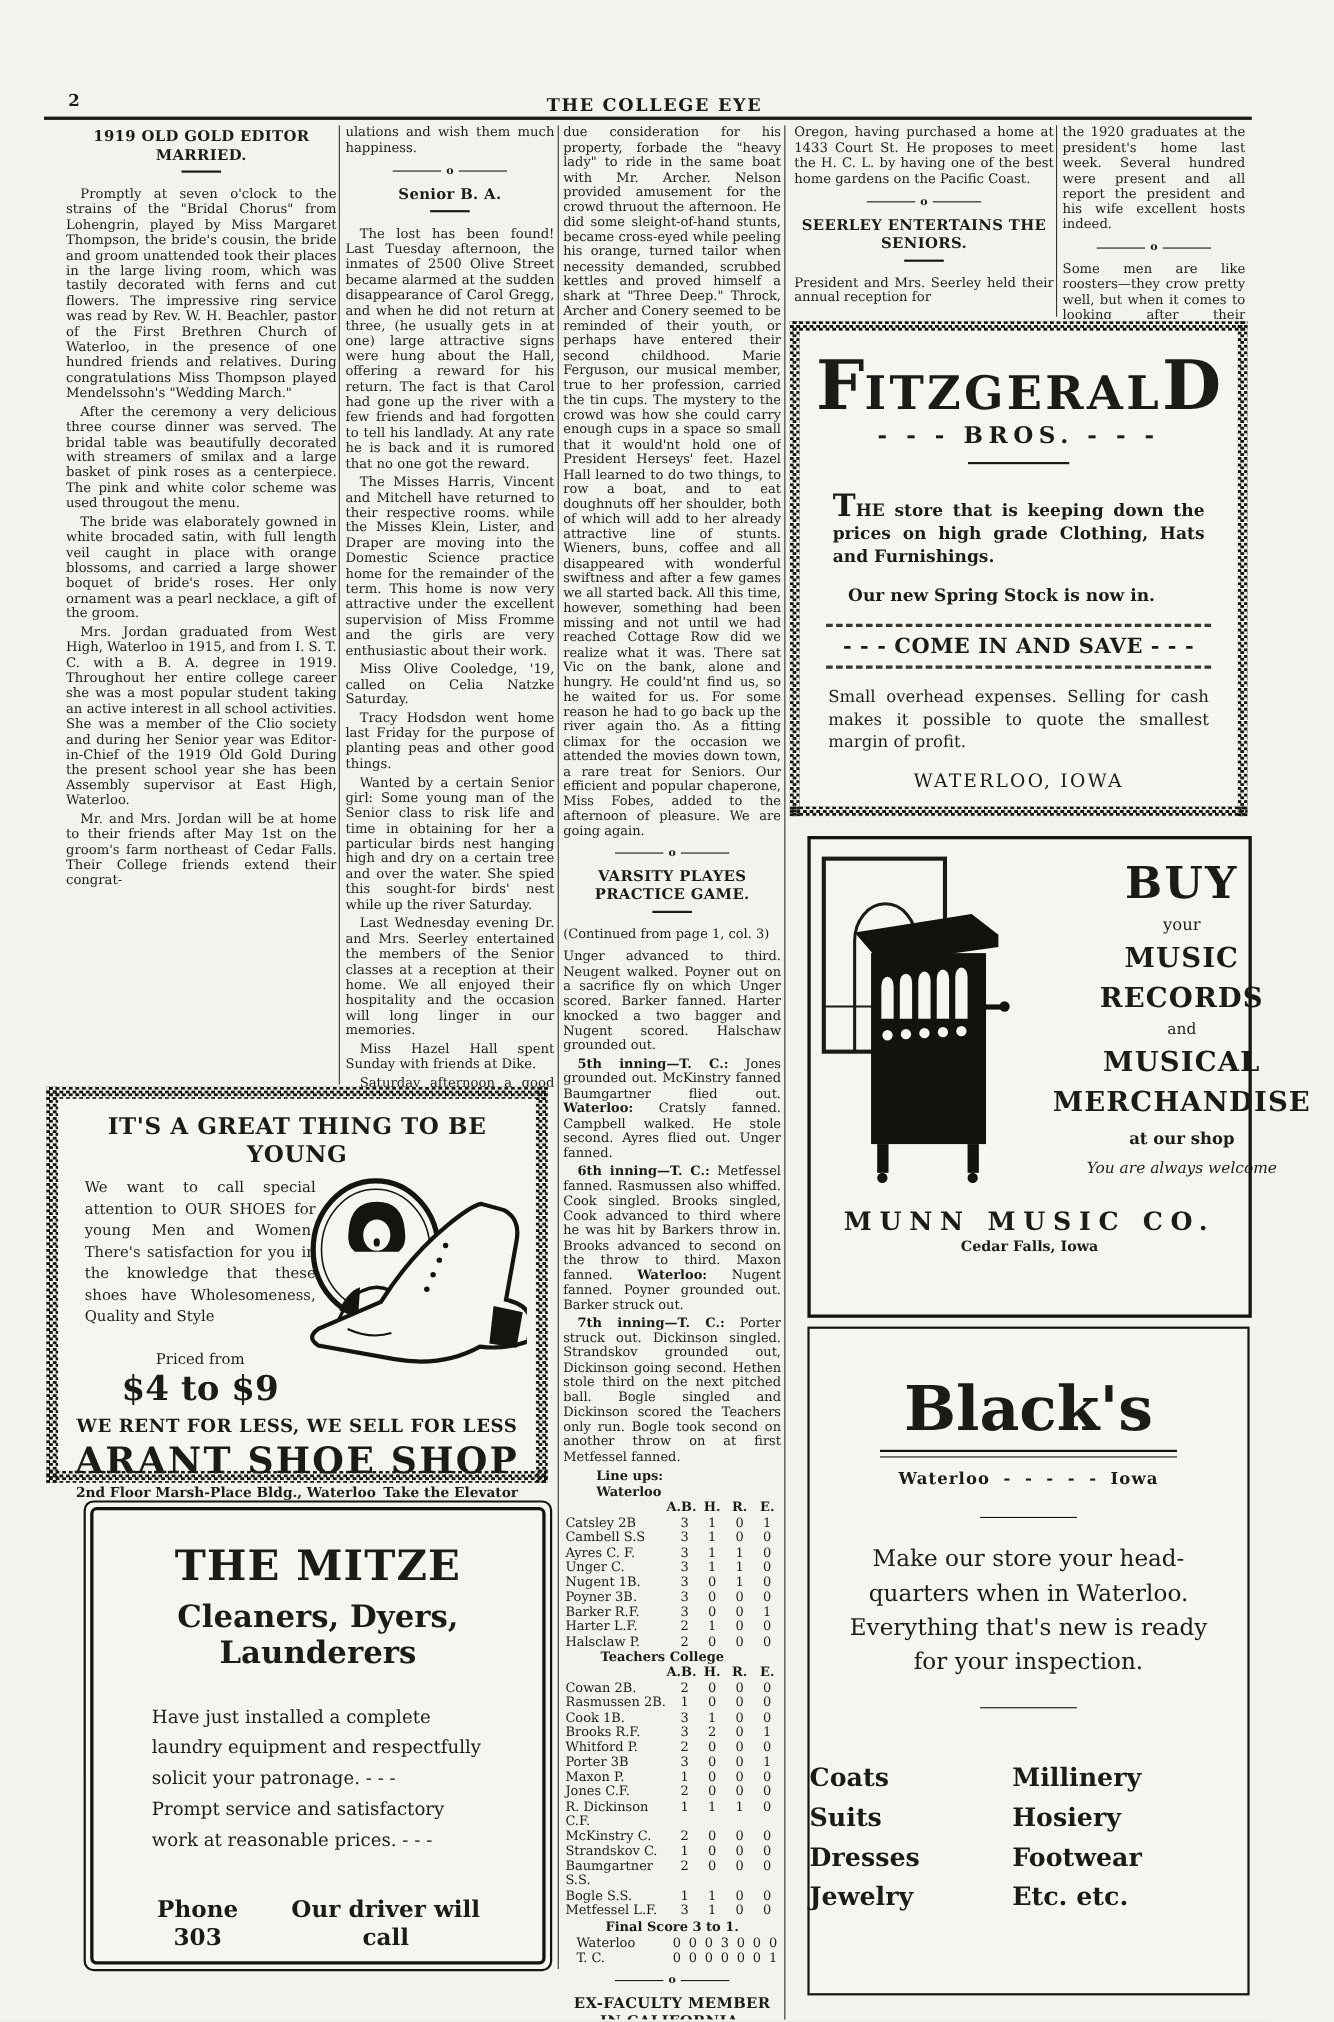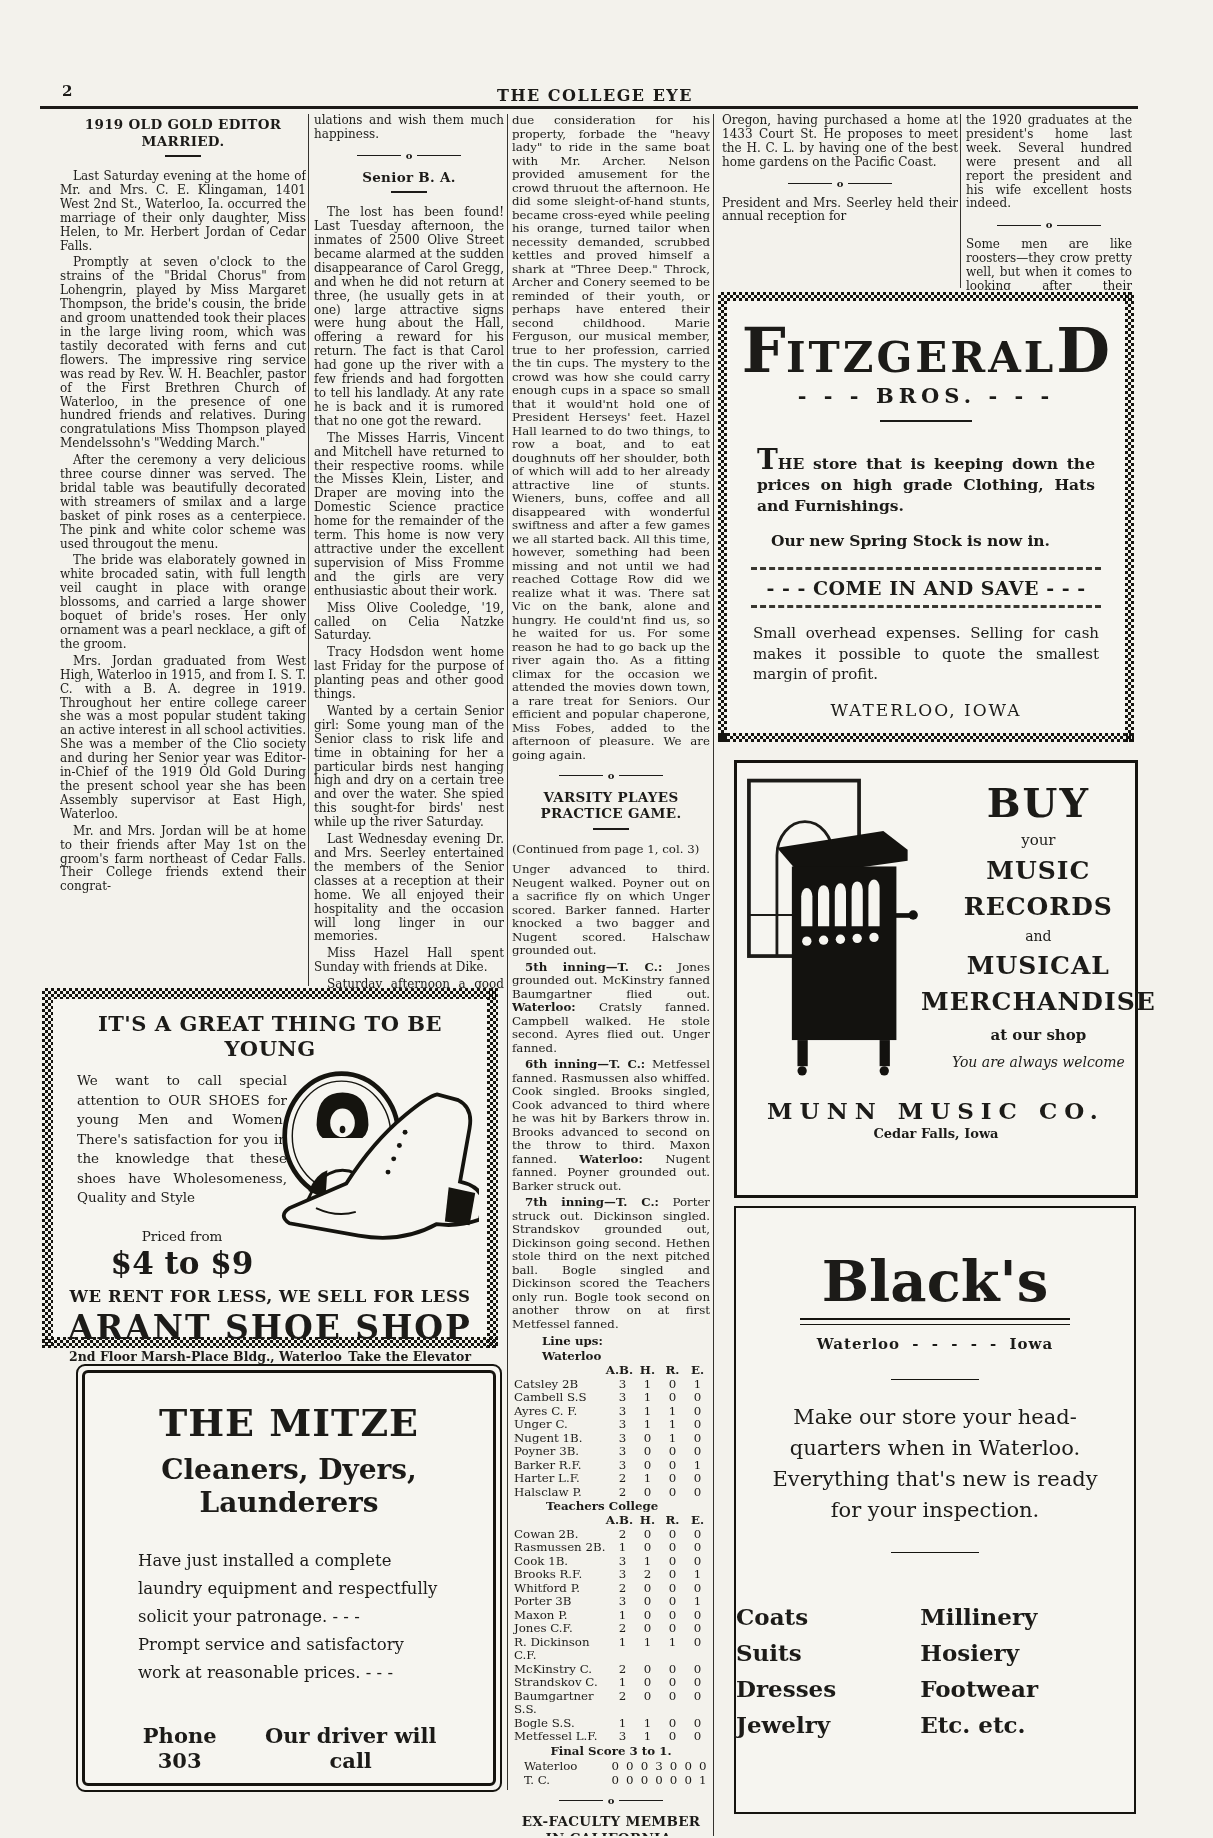--- a/index.html
+++ b/index.html
@@ -58,21 +58,21 @@
   .fz-p1::first-letter{font-size:28px;}
   .fz-p2{margin-top:15px;font-weight:700;font-size:15.5px;text-align:left;padding-left:30px;}
   .fz-banner{margin:17px 10px 0;padding:7px 0 6px;font-weight:700;font-size:19px;
              letter-spacing:.5px;border-top:3px dashed #3a3831;border-bottom:3px dashed #3a3831;}
   .fz-p3{margin:15px 12px 0;text-align:justify;font-size:15px;line-height:20.5px;}
   .fz-city{margin-top:15px;font-size:17px;letter-spacing:2px;}
   
   #munn{left:734px;top:760px;width:398px;height:432px;border:3px solid #15140f;}
   .munn-in{display:flex;padding:12px 8px 0 6px;height:316px;}
   .munn-left{width:180px;}
-  .munn-right{flex:1;text-align:center;padding-top:4px;}
+  .munn-right{flex:1;text-align:center;padding-top:4px;margin-left:36px;}
   .m-buy{font-size:40px;font-weight:700;letter-spacing:2px;}
   .m-your{font-size:15px;margin-top:5px;}
   .m-big{font-size:25px;font-weight:700;letter-spacing:1px;margin-top:7px;}
   .m-and{font-size:14px;margin-top:7px;}
   .m-shop{font-size:15px;font-weight:700;margin-top:10px;}
   .m-wel{font-size:14px;font-style:italic;margin-top:10px;}
   .munn-foot{text-align:center;margin-top:6px;}
   .m-co{font-size:23px;font-weight:700;letter-spacing:7px;}
   .m-city{font-size:13px;font-weight:700;margin-top:2px;}
   
@@ -122,21 +122,20 @@
 
   <div class="vrule" style="left:308px;top:114px;height:872px;"></div>
   <div class="vrule" style="left:507px;top:114px;height:1676px;"></div>
   <div class="vrule" style="left:713px;top:114px;height:1722px;"></div>
   <div class="vrule" style="left:960px;top:114px;height:174px;"></div>
 
   <div class="col" id="col1" style="left:60px;top:114px;width:246px;height:846px;">
     <div>
 
     <div class="blk h1">1919 OLD GOLD EDITOR MARRIED.</div>
-        <div class="blk p">Last Saturday evening at the home of Mr. and Mrs. C. E. Klingaman, 1401 West 2nd St., Waterloo, Ia. occurred the marriage of their only daughter, Miss Helen, to Mr. Herbert Jordan of Cedar Falls.</div>
         <div class="blk p">Promptly at seven o'clock to the strains of the "Bridal Chorus" from Lohengrin, played by Miss Margaret Thompson, the bride's cousin, the bride and groom unattended took their places in the large living room, which was tastily decorated with ferns and cut flowers.  The impressive ring service was read by Rev. W. H. Beachler, pastor of the First Brethren Church of Waterloo, in the presence of one hundred friends and relatives.  During congratulations Miss Thompson played Mendelssohn's "Wedding March."</div>
         <div class="blk p">After the ceremony a very delicious three course dinner was served.  The bridal table was beautifully decorated with streamers of smilax and a large basket of pink roses as a centerpiece.  The pink and white color scheme was used througout the menu.</div>
         <div class="blk p">The bride was elaborately gowned in white brocaded satin, with full length veil caught in place with orange blossoms, and carried a large shower boquet of bride's roses.  Her only ornament was a pearl necklace, a gift of the groom.</div>
         <div class="blk p">Mrs. Jordan graduated from West High, Waterloo in 1915, and from I. S. T. C. with a B. A. degree in 1919.  Throughout her entire college career she was a most popular student taking an active interest in all school activities. She was a member of the Clio society and during her Senior year was Editor-in-Chief of the 1919 Old Gold  During the present school year she has been Assembly supervisor at East High, Waterloo.</div>
         <div class="blk p">Mr. and Mrs. Jordan will be at home to their friends after May 1st on the groom's farm northeast of Cedar Falls.  Their College friends extend their congrat-</div>
       </div>
   </div>
 
   <div class="col" id="col2" style="left:314px;top:114px;width:190px;height:874px;">
     <div>
@@ -384,20 +383,21 @@
     <div class="blk o">o</div>
         <div class="blk h1">EX-FACULTY MEMBER IN CALIFORNIA.</div>
       </div>
   </div>
 
   <div class="col" id="col4" style="left:722px;top:114px;width:236px;height:176px;">
     <div>
 
     <div class="blk pn">Oregon, having purchased a home at 1433 Court St.  He proposes to meet the H. C. L. by having one of the best home gardens on the Pacific Coast.</div>
         <div class="blk o">o</div>
+        <div class="blk h1">SEERLEY ENTERTAINS THE SENIORS.</div>
         <div class="blk pn">President and Mrs. Seerley held their annual reception for</div>
       </div>
   </div>
 
   <div class="col" id="col5" style="left:966px;top:114px;width:166px;height:176px;">
     <div>
 
     <div class="blk pn">the 1920 graduates at the president's home last week.  Several hundred were present and all report the president and his wife excellent hosts indeed.</div>
         <div class="blk o">o</div>
         <div class="blk pn">Some men are like roosters—they crow pretty well, but when it comes to looking after their offspring, they let their wives do it.</div>

